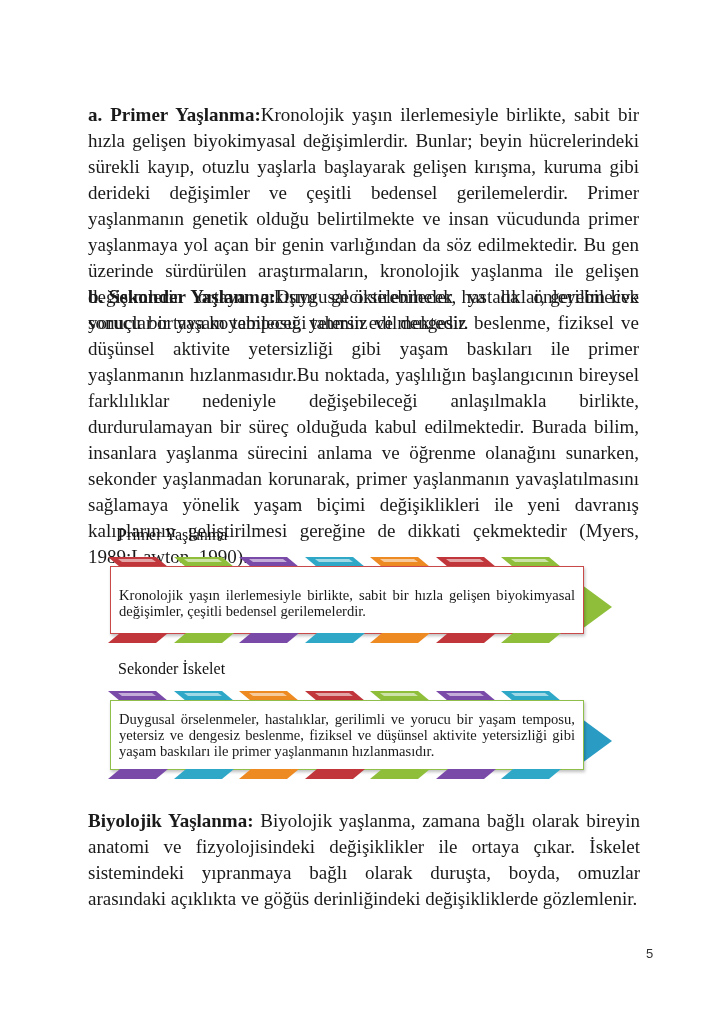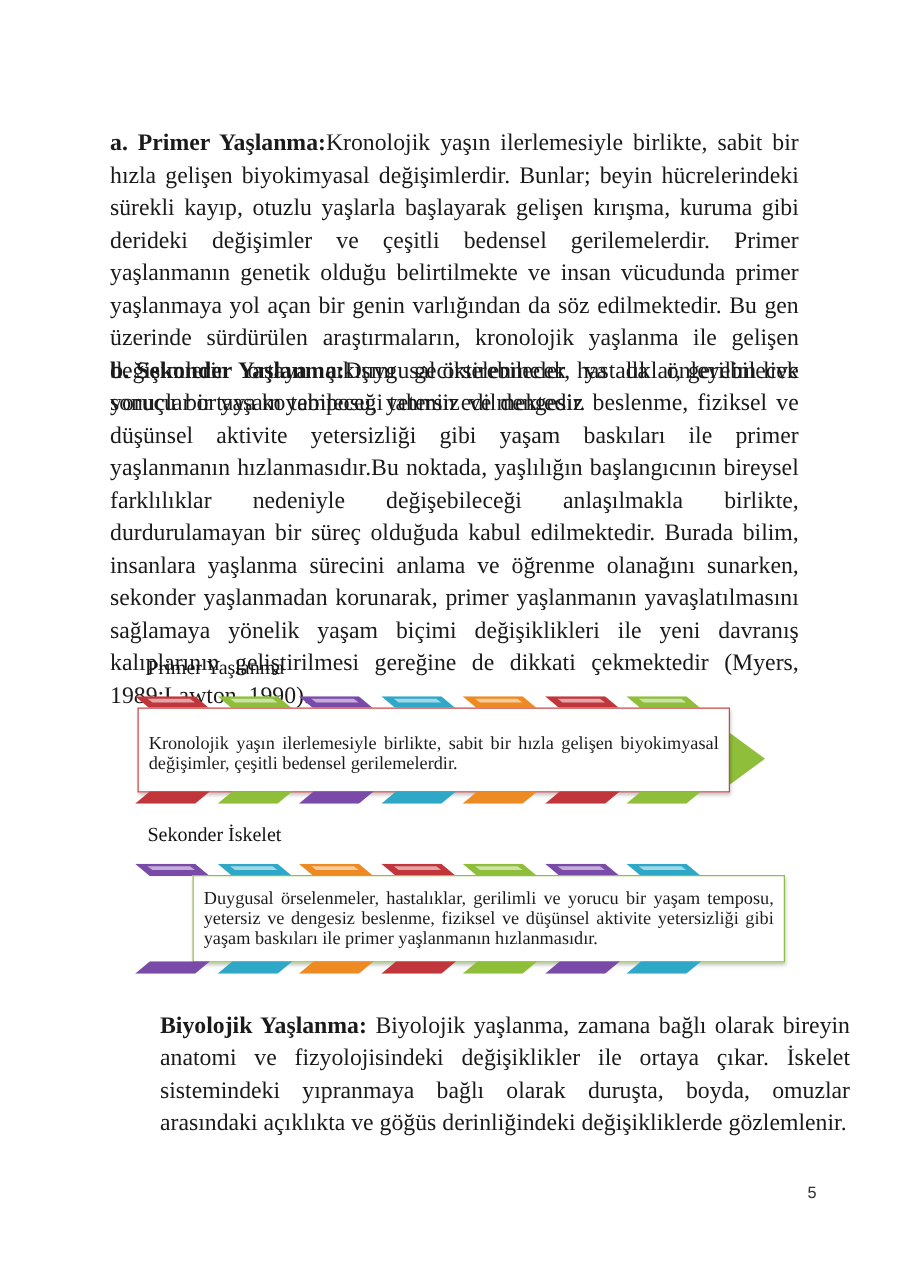--- a/index.html
+++ b/index.html
@@ -3,21 +3,21 @@
   <meta charset="utf-8">
   <style>
     html, body { margin: 0; padding: 0; background: #ffffff; }
     body { width: 724px; height: 1024px; position: relative; overflow: hidden;
            font-family: "Liberation Serif", "DejaVu Serif", serif; color: #1a1a1a; }
     .para { position: absolute; left: 88px; width: 551px; font-size: 19px; line-height: 26px;
             text-align: justify; text-align-last: left; margin: 0; }
     .para b { font-weight: bold; }
     #para-a { top: 102px; }
     #para-b { top: 284px; }
-    #para-c { top: 808px; width: 552px; margin-left: 40px; }
+    #para-c { top: 808px; width: 552px; }
 
     .diagram { position: absolute; left: 108px; width: 508px; }
     .diag-title { position: absolute; left: 10px; font-size: 16px; color: #111; white-space: nowrap; }
     .chev-row { position: absolute; left: 0; width: 470px; height: 10px; }
     .chev { position: absolute; width: 58px; height: 10px; }
     .chev svg { display: block; }
     .box { position: absolute; left: 2px; width: 474px; background: #fff;
            box-shadow: 1px 2px 3px rgba(0,0,0,0.25); padding: 8px 8px; box-sizing: border-box;
            font-size: 14.6px; line-height: 16px; text-align: justify; text-align-last: left; }
     .arrow { position: absolute; }
@@ -25,21 +25,21 @@
     #diag1 { top: 520px; height: 130px; }
     #diag1 .diag-title { top: 6px; }
     #diag1 .chev-row.top { top: 37px; }
     #diag1 .box { top: 46px; height: 68px; border: 1.5px solid #c9494b; padding-top: 20px; }
     #diag1 .chev-row.bottom { top: 113px; }
     #diag1 .arrow { left: 470px; top: 62px; }
 
     #diag2 { top: 652px; height: 130px; }
     #diag2 .diag-title { top: 8px; }
     #diag2 .chev-row.top { top: 39px; }
-    #diag2 .box { top: 48px; height: 70px; border: 1.5px solid #8fbf4a; padding-top: 10px; margin-left: 44px; }
+    #diag2 .box { top: 48px; height: 70px; border: 1.5px solid #8fbf4a; padding-top: 10px; }
     #diag2 .chev-row.bottom { top: 117px; }
     #diag2 .arrow { left: 470px; top: 64px; }
 
     #page-number { position: absolute; left: 646px; top: 946px; font-family: "Liberation Sans", "DejaVu Sans", sans-serif;
                    font-size: 13px; color: #333; }
   </style>
 </head>
 <body>
 
 <p class="para" id="para-a"><b>a. Primer Yaşlanma:</b><span>Kronolojik yaşın ilerlemesiyle birlikte, sabit bir hızla gelişen biyokimyasal değişimlerdir. Bunlar; beyin hücrelerindeki sürekli kayıp, otuzlu yaşlarla başlayarak gelişen kırışma, kuruma gibi derideki değişimler ve çeşitli bedensel gerilemelerdir. Primer yaşlanmanın genetik olduğu belirtilmekte ve insan vücudunda primer yaşlanmaya yol açan bir genin varlığından da söz edilmektedir. Bu gen üzerinde sürdürülen araştırmaların, kronolojik yaşlanma ile gelişen değişimlerin ortaya çıkışını geciktirebilecek ya da önleyebilecek sonuçlar ortaya koyabileceği tahmin edilmektedir.</span></p>

